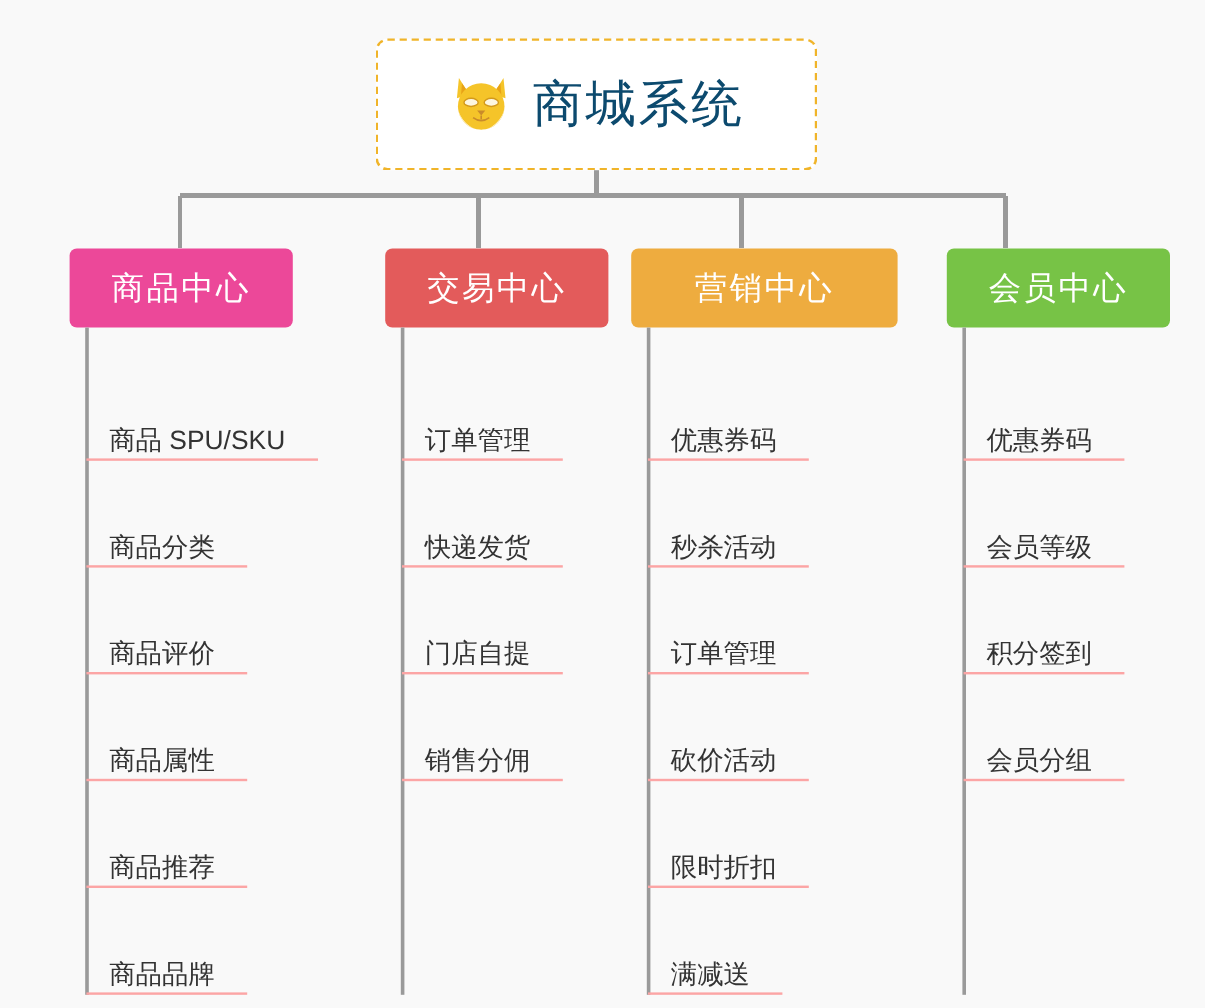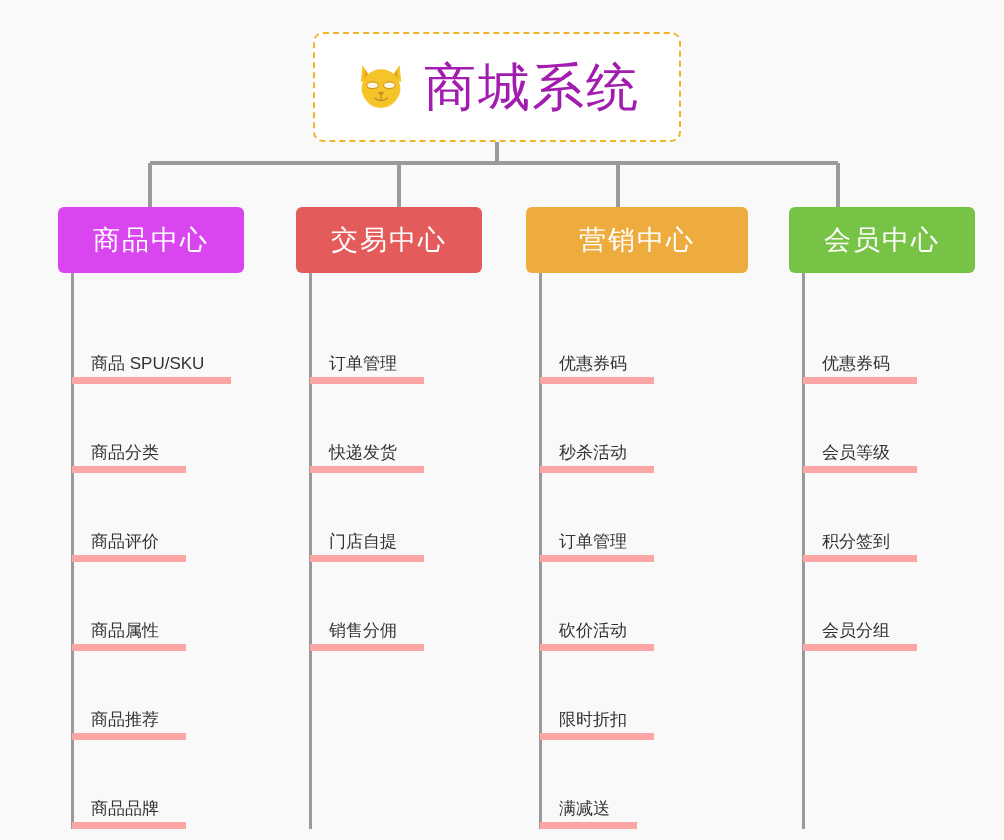--- a/index.html
+++ b/index.html
@@ -35,23 +35,23 @@
     justify-content: center;
     gap: 16px;
   }
   .root-icon {
     width: 54px;
     height: 54px;
     flex: 0 0 auto;
     display: block;
   }
   .root-title {
-    font-size: 52px;
+    font-size: 42px;
     line-height: 1;
-    color: #a21caf;
+    color: #0c4a6e;
     letter-spacing: 2px;
     white-space: nowrap;
   }
 
   
   .connector-svg {
     position: absolute;
     left: 0;
     top: 0;
     width: 1004px;
@@ -64,37 +64,37 @@
     position: absolute;
     left: 0;
     top: 207px;
     width: 1004px;
   }
   .branch {
     position: absolute;
     top: 0;
   }
   .branch-0 { left: 58px;  width: 230px; }
-  .branch-1 { left: 296px; width: 230px; }
+  .branch-1 { left: 321px; width: 230px; }
   .branch-2 { left: 526px; width: 230px; }
   .branch-3 { left: 789px; width: 230px; }
 
   .branch-header {
     height: 66px;
     box-sizing: border-box;
     border-radius: 6px;
     display: flex;
     align-items: center;
     justify-content: center;
     color: #ffffff;
     font-size: 27px;
     letter-spacing: 2px;
     white-space: nowrap;
   }
-  .branch-0 .branch-header { width: 186px; background: #d946ef; }
+  .branch-0 .branch-header { width: 186px; background: #ec4899; }
   .branch-1 .branch-header { width: 186px; background: #e35b5b; }
   .branch-2 .branch-header { width: 222px; background: #eeac3f; }
   .branch-3 .branch-header { width: 186px; background: #77c346; }
 
   
   .branch-spine {
     position: absolute;
     left: 13px;
     top: 66px;
     width: 3px;
@@ -108,26 +108,26 @@
   }
   .leaf {
     position: relative;
     height: 89px;
     box-sizing: border-box;
     display: flex;
     align-items: flex-end;
     padding-left: 33px;
   }
   .leaf-label {
-    font-size: 17px;
+    font-size: 22px;
     color: #333333;
     line-height: 1.1;
     white-space: nowrap;
     padding-bottom: 3px;
-    border-bottom: 7px solid #fca5a5;
+    border-bottom: 2px solid #fca5a5;
     padding-right: 27px;
     margin-left: -19px;
     padding-left: 19px;
   }
 </style>
 </head>
 <body>
 
 <div id="mindmap">
 

